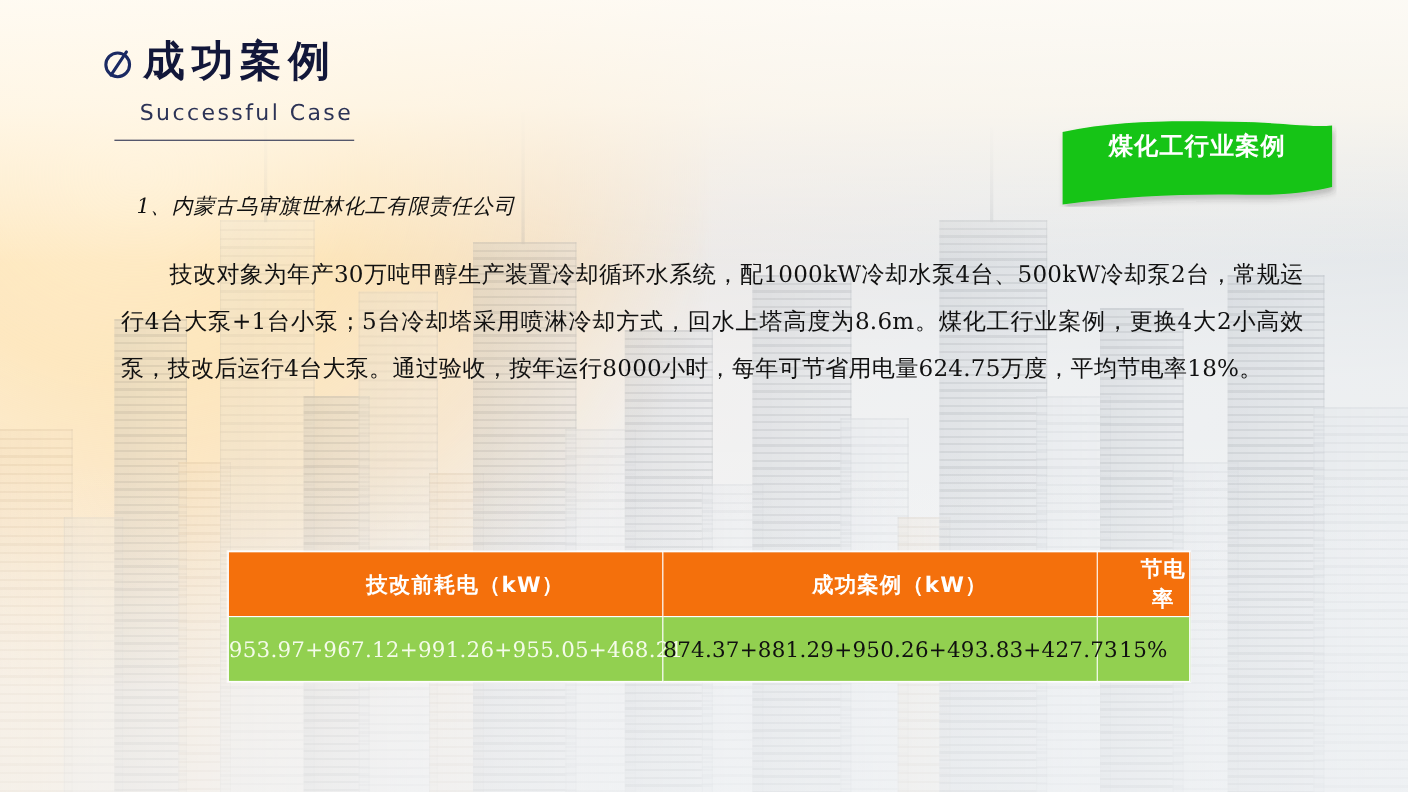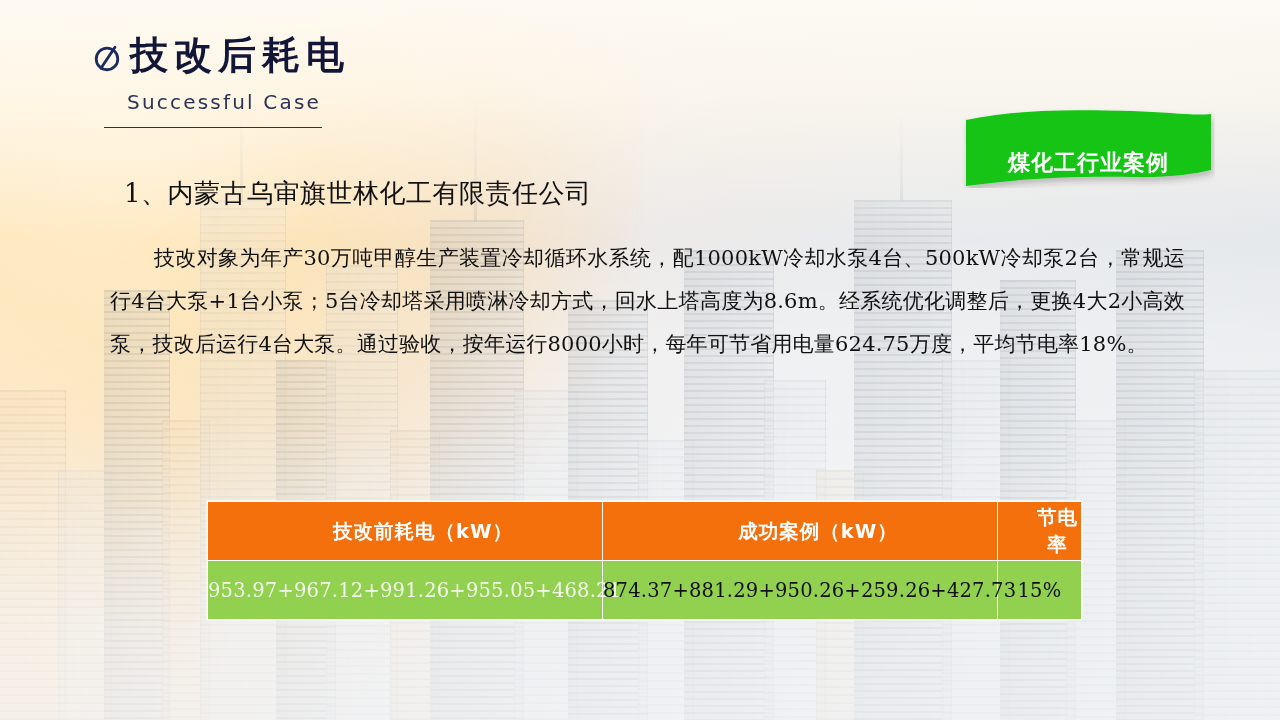--- a/index.html
+++ b/index.html
@@ -168,44 +168,45 @@
     position: absolute;
     left: 962px;
     top: 108px;
     width: 253px;
     height: 80px;
   }
   .flag svg { display: block; }
   .flag-label {
     position: absolute;
     left: 0; right: 0;
-    top: 40px;
+    top: 10px;
     text-align: center;
     font-family: "DejaVu Sans", sans-serif;
     font-size: 22px;
     font-weight: bold;
     color: #ffffff;
     letter-spacing: 1px;
     white-space: nowrap;
   }
 
   
   .body-copy {
     position: absolute;
     left: 110px;
     top: 176px;
     width: 1075px;
     font-family: "DejaVu Serif", serif;
     color: #111111;
   }
   .para-head {
-    font-size: 26px;
+    font-size: 19px;
     line-height: 1.35;
     margin: 0 0 26px 14px;
     letter-spacing: 0.5px;
+    font-style: italic;
   }
   .para-body {
     font-size: 21px;
     line-height: 2.05;
     margin: 0;
     text-indent: 44px;
     text-align: justify;
     letter-spacing: 0.2px;
   }
 
@@ -288,21 +289,21 @@
   <div class="bg-lowhaze"></div>
 
   <div class="title-block">
     <div class="title-main">
       <span class="title-icon">
         <svg viewBox="0 0 32 32" width="30" height="30" aria-hidden="true">
           <circle cx="16" cy="17" r="11.5" fill="none" stroke="#1b2a63" stroke-width="3"></circle>
           <line x1="24.5" y1="4.5" x2="9.5" y2="27" stroke="#1b2a63" stroke-width="3" stroke-linecap="round"></line>
         </svg>
       </span>
-      <span>技改后耗电</span>
+      <span>成功案例</span>
     </div>
     <div class="title-sub">Successful Case</div>
     <div class="title-rule"></div>
   </div>
 
   <div class="flag">
     <svg width="253" height="80" viewBox="0 0 253 80" aria-hidden="true">
       <defs>
         <filter id="flagShadow" x="-20%" y="-20%" width="150%" height="160%">
           <feDropShadow dx="2" dy="4" stdDeviation="3" flood-color="#2b2b2b" flood-opacity="0.28"></feDropShadow>
@@ -310,36 +311,36 @@
       </defs>
       <path d="M4,12 C60,0 120,2 170,3 C205,4 232,8 249,6
                L249,62 C232,66 205,70 170,69
                C120,68 60,70 4,78 Z" fill="#14C414" filter="url(#flagShadow)"></path>
     </svg>
     <div class="flag-label">煤化工行业案例</div>
   </div>
 
   <div class="body-copy">
     <p class="para-head">1、内蒙古乌审旗世林化工有限责任公司</p>
-    <p class="para-body">技改对象为年产30万吨甲醇生产装置冷却循环水系统，配1000kW冷却水泵4台、500kW冷却泵2台，常规运行4台大泵+1台小泵；5台冷却塔采用喷淋冷却方式，回水上塔高度为8.6m。经系统优化调整后，更换4大2小高效泵，技改后运行4台大泵。通过验收，按年运行8000小时，每年可节省用电量624.75万度，平均节电率18%。</p>
+    <p class="para-body">技改对象为年产30万吨甲醇生产装置冷却循环水系统，配1000kW冷却水泵4台、500kW冷却泵2台，常规运行4台大泵+1台小泵；5台冷却塔采用喷淋冷却方式，回水上塔高度为8.6m。煤化工行业案例，更换4大2小高效泵，技改后运行4台大泵。通过验收，按年运行8000小时，每年可节省用电量624.75万度，平均节电率18%。</p>
   </div>
 
   <table class="tbl">
     <colgroup>
       <col class="col-a">
         <col class="col-b">
         <col class="col-c">
     </colgroup>
     <tbody>
       <tr class="hdr">
         <td>技改前耗电（kW）</td>
         <td>成功案例（kW）</td>
         <td>节电率</td>
       </tr>
       <tr class="row">
         <td class="light-ink">953.97+967.12+991.26+955.05+468.21</td>
-        <td>874.37+881.29+950.26+259.26+427.73</td>
+        <td>874.37+881.29+950.26+493.83+427.73</td>
         <td>15%</td>
       </tr>
     </tbody>
   </table>
 
 </div>
 
 </body></html>

